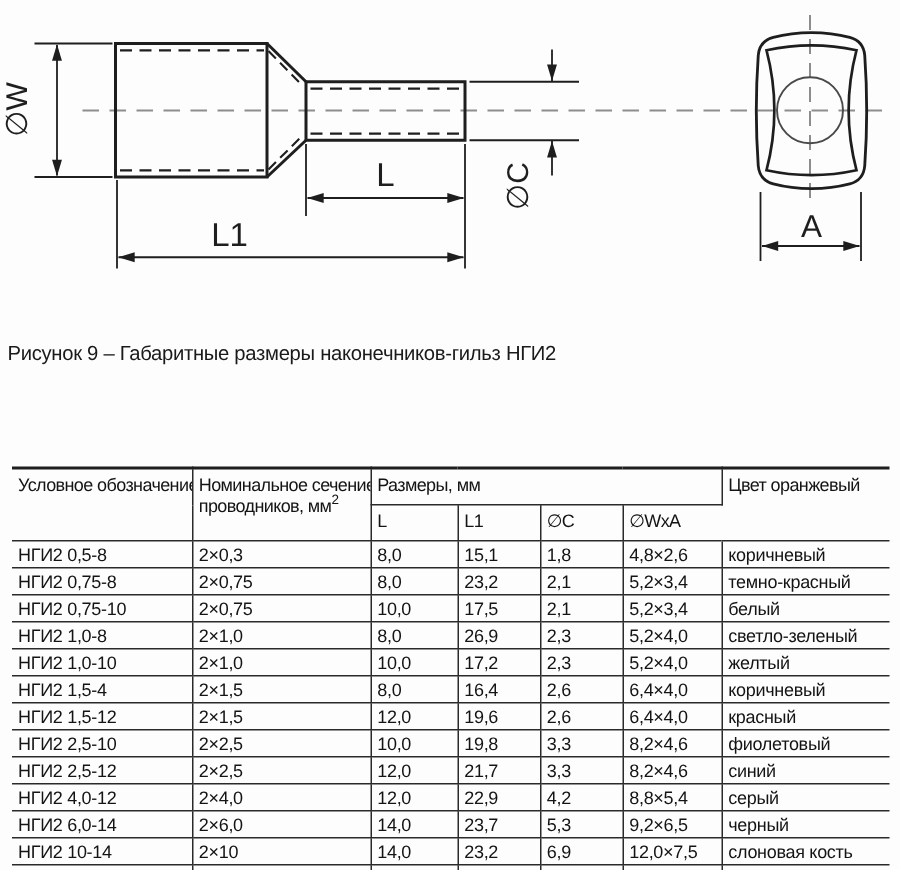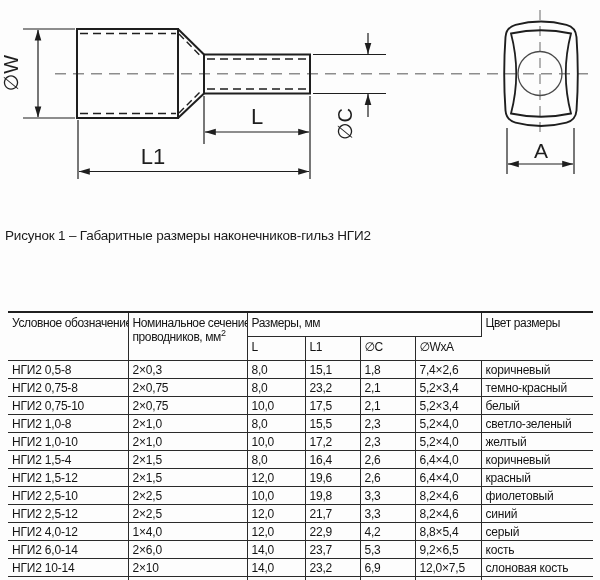--- a/index.html
+++ b/index.html
@@ -135,57 +135,57 @@
     <g stroke="#1e1e1e" stroke-width="1.2">
       <line x1="507" y1="126" x2="507" y2="172"></line>
       <line x1="574" y1="126" x2="574" y2="172"></line>
       <line x1="508" y1="162" x2="573" y2="162"></line>
       <polygon points="507.8,162 518.8,158.7 518.8,165.3" fill="#1e1e1e" stroke="none"></polygon>
       <polygon points="573.2,162 562.2,158.7 562.2,165.3" fill="#1e1e1e" stroke="none"></polygon>
     </g>
     <text x="541" y="156" text-anchor="middle" font-size="21">A</text>
   </svg>
 
-  <div class="caption">Рисунок 1 – Габаритные размеры наконечников-гильз НГИ2</div>
+  <div class="caption">Рисунок 9 – Габаритные размеры наконечников-гильз НГИ2</div>
 
   <table class="spec">
     <colgroup>
       <col style="width:120px">
         <col style="width:119px">
         <col style="width:58px">
       <col style="width:55px">
         <col style="width:55px">
         <col style="width:66px">
         <col style="width:112px">
     </colgroup>
     <thead>
       <tr>
         <th rowspan="2">Условное обозначение</th>
         <th rowspan="2">
           <span>Номинальное сечение</span><br>
           <span>проводников, мм</span><sup>2</sup>
         </th>
         <th colspan="4">Размеры, мм</th>
-        <th rowspan="2">Цвет размеры</th>
+        <th rowspan="2">Цвет оранжевый</th>
       </tr>
       <tr>
         <th>L</th>
         <th>L1</th>
         <th>∅C</th>
         <th>∅WxA</th>
       </tr>
     </thead>
     <tbody>
     <tr>
           <td>НГИ2 0,5-8</td>
           <td>2×0,3</td>
           <td>8,0</td>
           <td>15,1</td>
           <td>1,8</td>
-          <td>7,4×2,6</td>
+          <td>4,8×2,6</td>
           <td>коричневый</td>
         </tr>
         <tr>
           <td>НГИ2 0,75-8</td>
           <td>2×0,75</td>
           <td>8,0</td>
           <td>23,2</td>
           <td>2,1</td>
           <td>5,2×3,4</td>
           <td>темно-красный</td>
@@ -196,21 +196,21 @@
           <td>10,0</td>
           <td>17,5</td>
           <td>2,1</td>
           <td>5,2×3,4</td>
           <td>белый</td>
         </tr>
         <tr>
           <td>НГИ2 1,0-8</td>
           <td>2×1,0</td>
           <td>8,0</td>
-          <td>15,5</td>
+          <td>26,9</td>
           <td>2,3</td>
           <td>5,2×4,0</td>
           <td>светло-зеленый</td>
         </tr>
         <tr>
           <td>НГИ2 1,0-10</td>
           <td>2×1,0</td>
           <td>10,0</td>
           <td>17,2</td>
           <td>2,3</td>
@@ -248,35 +248,35 @@
           <td>НГИ2 2,5-12</td>
           <td>2×2,5</td>
           <td>12,0</td>
           <td>21,7</td>
           <td>3,3</td>
           <td>8,2×4,6</td>
           <td>синий</td>
         </tr>
         <tr>
           <td>НГИ2 4,0-12</td>
-          <td>1×4,0</td>
+          <td>2×4,0</td>
           <td>12,0</td>
           <td>22,9</td>
           <td>4,2</td>
           <td>8,8×5,4</td>
           <td>серый</td>
         </tr>
         <tr>
           <td>НГИ2 6,0-14</td>
           <td>2×6,0</td>
           <td>14,0</td>
           <td>23,7</td>
           <td>5,3</td>
           <td>9,2×6,5</td>
-          <td>кость</td>
+          <td>черный</td>
         </tr>
         <tr>
           <td>НГИ2 10-14</td>
           <td>2×10</td>
           <td>14,0</td>
           <td>23,2</td>
           <td>6,9</td>
           <td>12,0×7,5</td>
           <td>слоновая кость</td>
         </tr>

